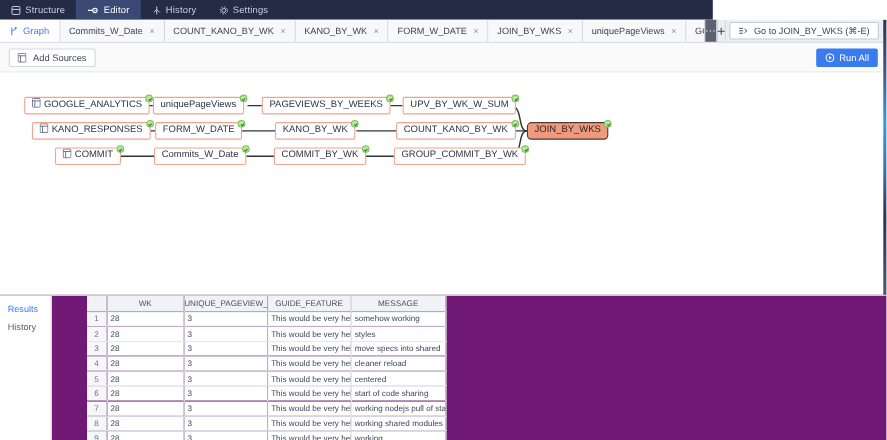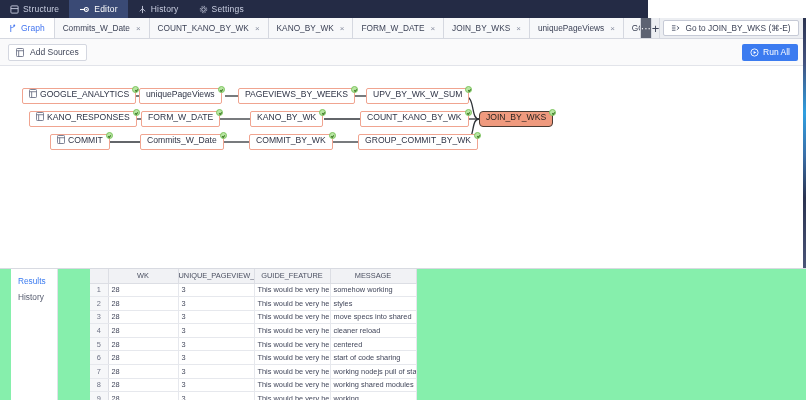--- a/index.html
+++ b/index.html
@@ -137,23 +137,22 @@
     content: ""; position: absolute; left: 1.5px; top: 2.2px;
     width: 2.4px; height: 1.1px;
     border-left: 1px solid #3f7a28; border-bottom: 1px solid #3f7a28;
     transform: rotate(-45deg);
   }
   .node .tbl-icon { display: block; flex: 0 0 auto; }
 
   
   .results-panel {
     position: absolute; top: 268px; left: 0; width: 806px; height: 132px;
-    background: #86efac; border-top: 1px solid #d8dae1;
+    background: #701a75; border-top: 1px solid #d8dae1;
     display: flex;
-    padding-left: 11px;
   }
   .results-side {
     width: 47px; flex: 0 0 47px; background: #ffffff;
     border-right: 1px solid #e0e2e8;
     padding-top: 4px;
   }
   .side-tab {
     padding: 3px 0 3px 7px; font-size: 8.3px; color: #555b6e;
   }
   .side-tab.active { color: #3b7bf0; }

